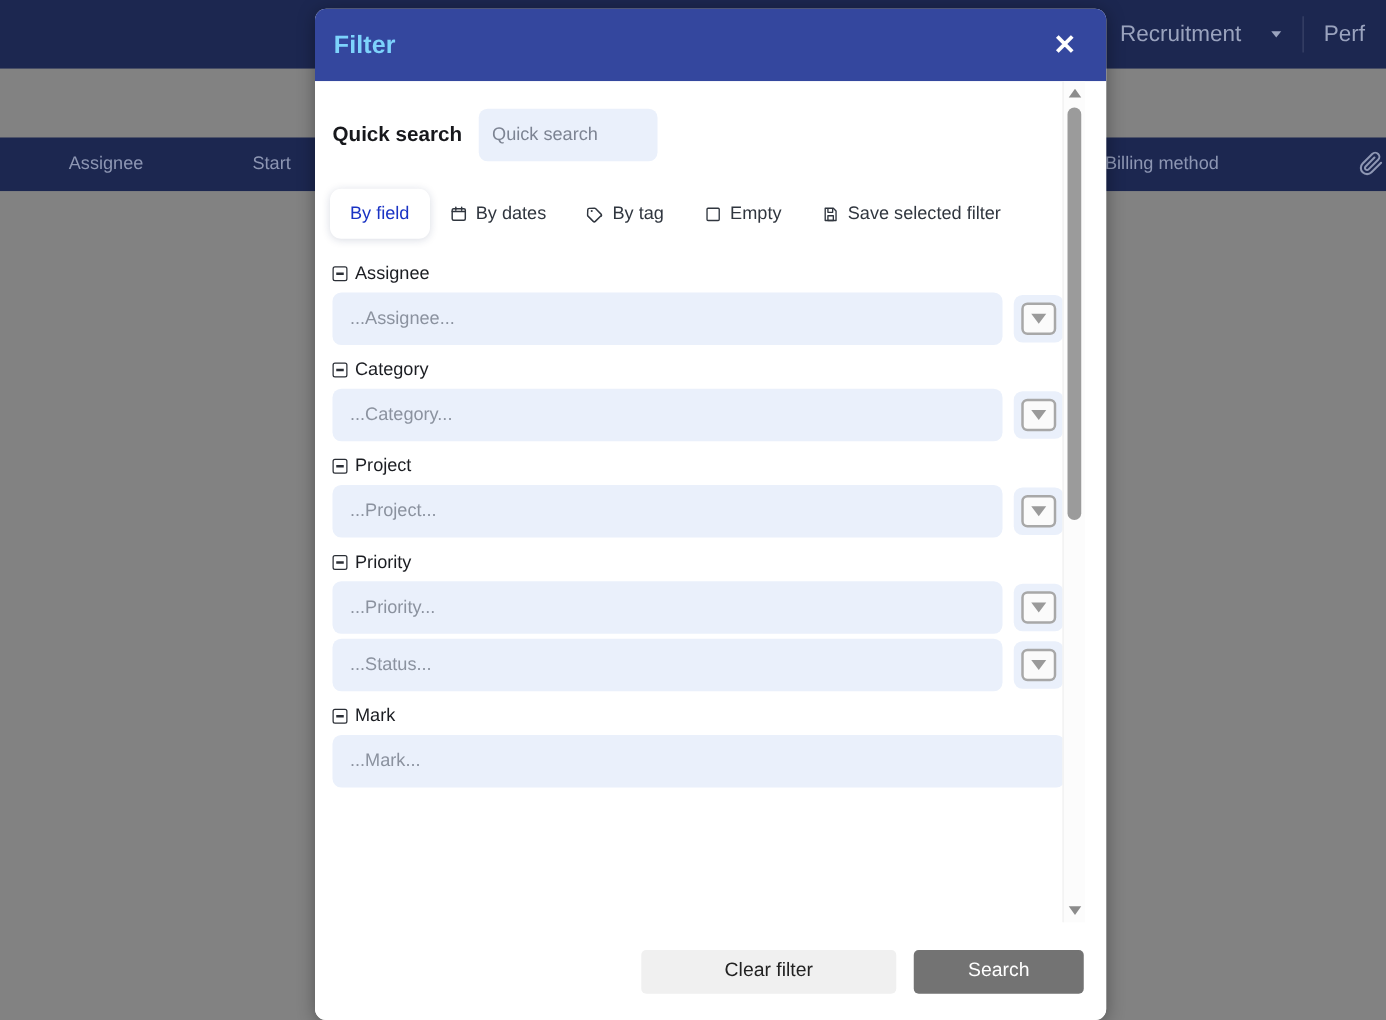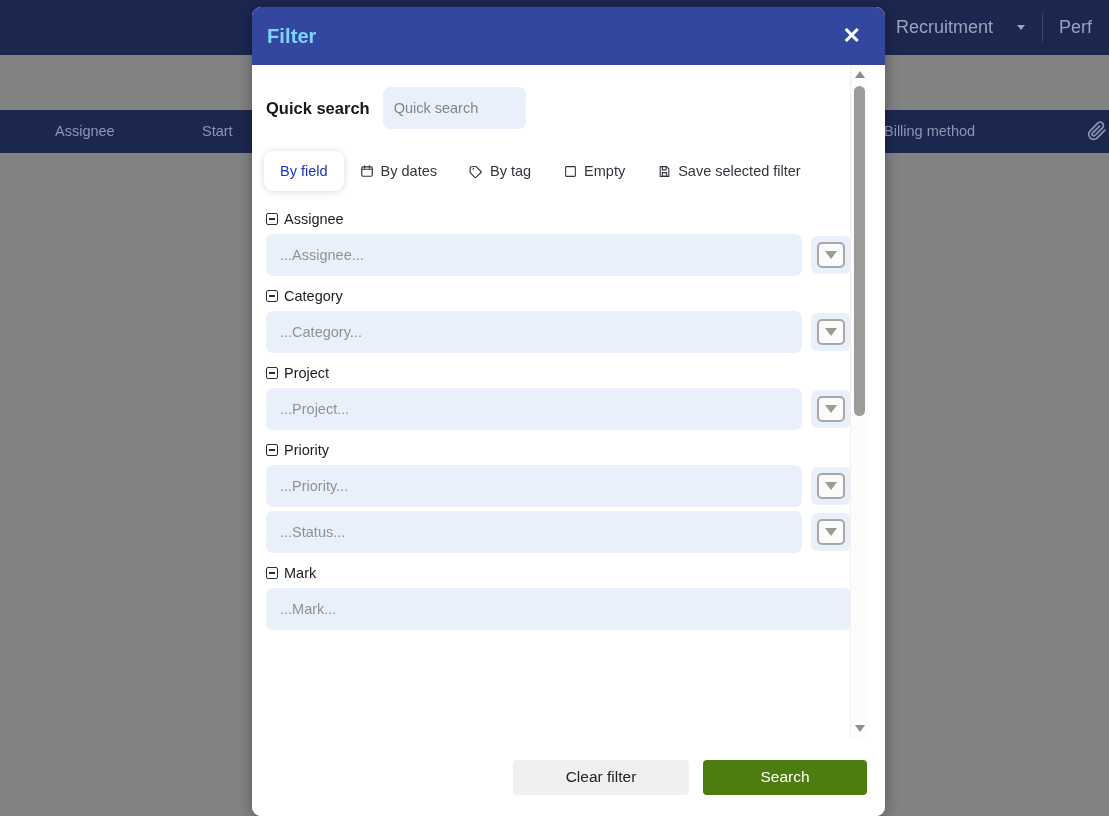--- a/index.html
+++ b/index.html
@@ -353,27 +353,27 @@
   .btn {
     height: 35px;
     border: none;
     border-radius: 4px;
     font-size: 15.5px;
     cursor: pointer;
     font-family: "Liberation Sans", sans-serif;
     padding: 0 16px;
   }
   .btn-clear {
-    width: 176px;
+    width: 204px;
     background: #f0f0f0;
     color: #222222;
   }
   .btn-search {
-    width: 164px;
-    background: #4d7c0f;
+    width: 136px;
+    background: #737373;
     color: #ffffff;
   }
 </style>
 </head>
 <body>
 
 <div class="bg-root">
 
   <div class="topnav">
     <div class="nav-item">

